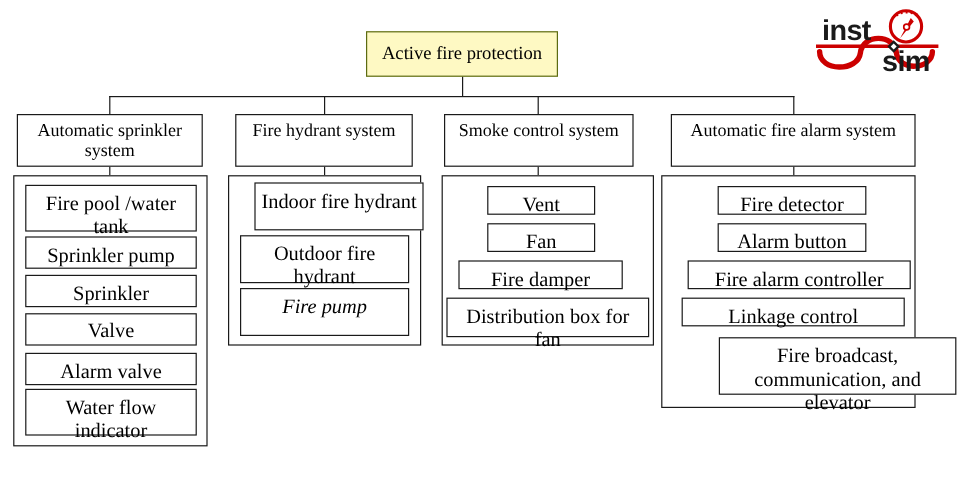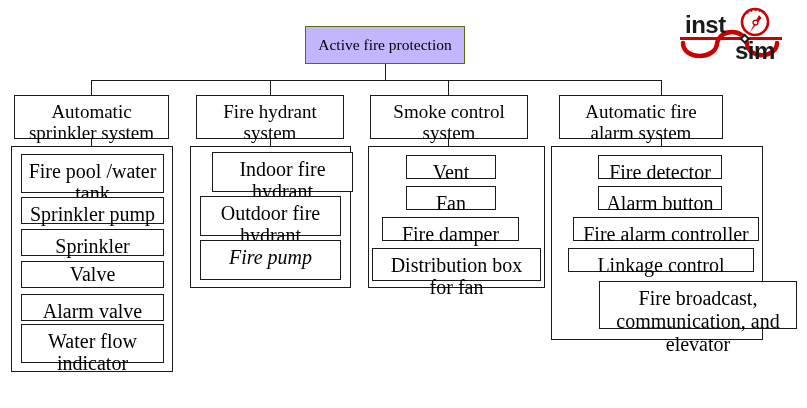--- a/index.html
+++ b/index.html
@@ -31,35 +31,35 @@
     text-align: center;
     line-height: 1.12;
     color: #000;
     padding: 2px 4px;
   }
   .node.top-align {
     align-items: flex-start;
     padding-top: 5px;
   }
   .root {
-    background: #c4b5fd;
+    background: #fef9c3;
     border: 1.4px solid #5c6b12;
     font-size: 15.5px;
   }
   .lvl2 {
-    font-size: 19px;
+    font-size: 15px;
   }
   .container {
     position: absolute;
     box-sizing: border-box;
     border: 1.5px solid #1a1a1a;
     background: #ffffff;
   }
   .leaf {
-    font-size: 20px;
+    font-size: 17px;
   }
   .leaf.two-line {
     line-height: 1.16;
     margin-left: 41px;
   }
 
   
   .hline {
     position: absolute;
     background: #1a1a1a;
@@ -131,21 +131,21 @@
   </div>
 
   <div class="node lvl2 top-align" style="left:196px; top:95px; width:148px; height:44px;">
     <span>Fire hydrant system</span>
   </div>
 
   <div class="node lvl2 top-align" style="left:370px; top:95px; width:158px; height:44px;">
     <span>Smoke control system</span>
   </div>
 
-  <div class="node lvl2 top-align" style="left:559px; top:95px; width:164px; height:44px;">
+  <div class="node lvl2 top-align" style="left:559px; top:95px; width:204px; height:44px;">
     <span>Automatic fire alarm system</span>
   </div>
 
   <div class="vline" style="left:91px; top:139px; height:7px;"></div>
   <div class="vline" style="left:270px; top:139px; height:7px;"></div>
   <div class="vline" style="left:448px; top:139px; height:7px;"></div>
   <div class="vline" style="left:660.5px; top:139px; height:7px;"></div>
 
   <div class="container" style="left:11px; top:146px; width:162px; height:226px;"></div>
 

